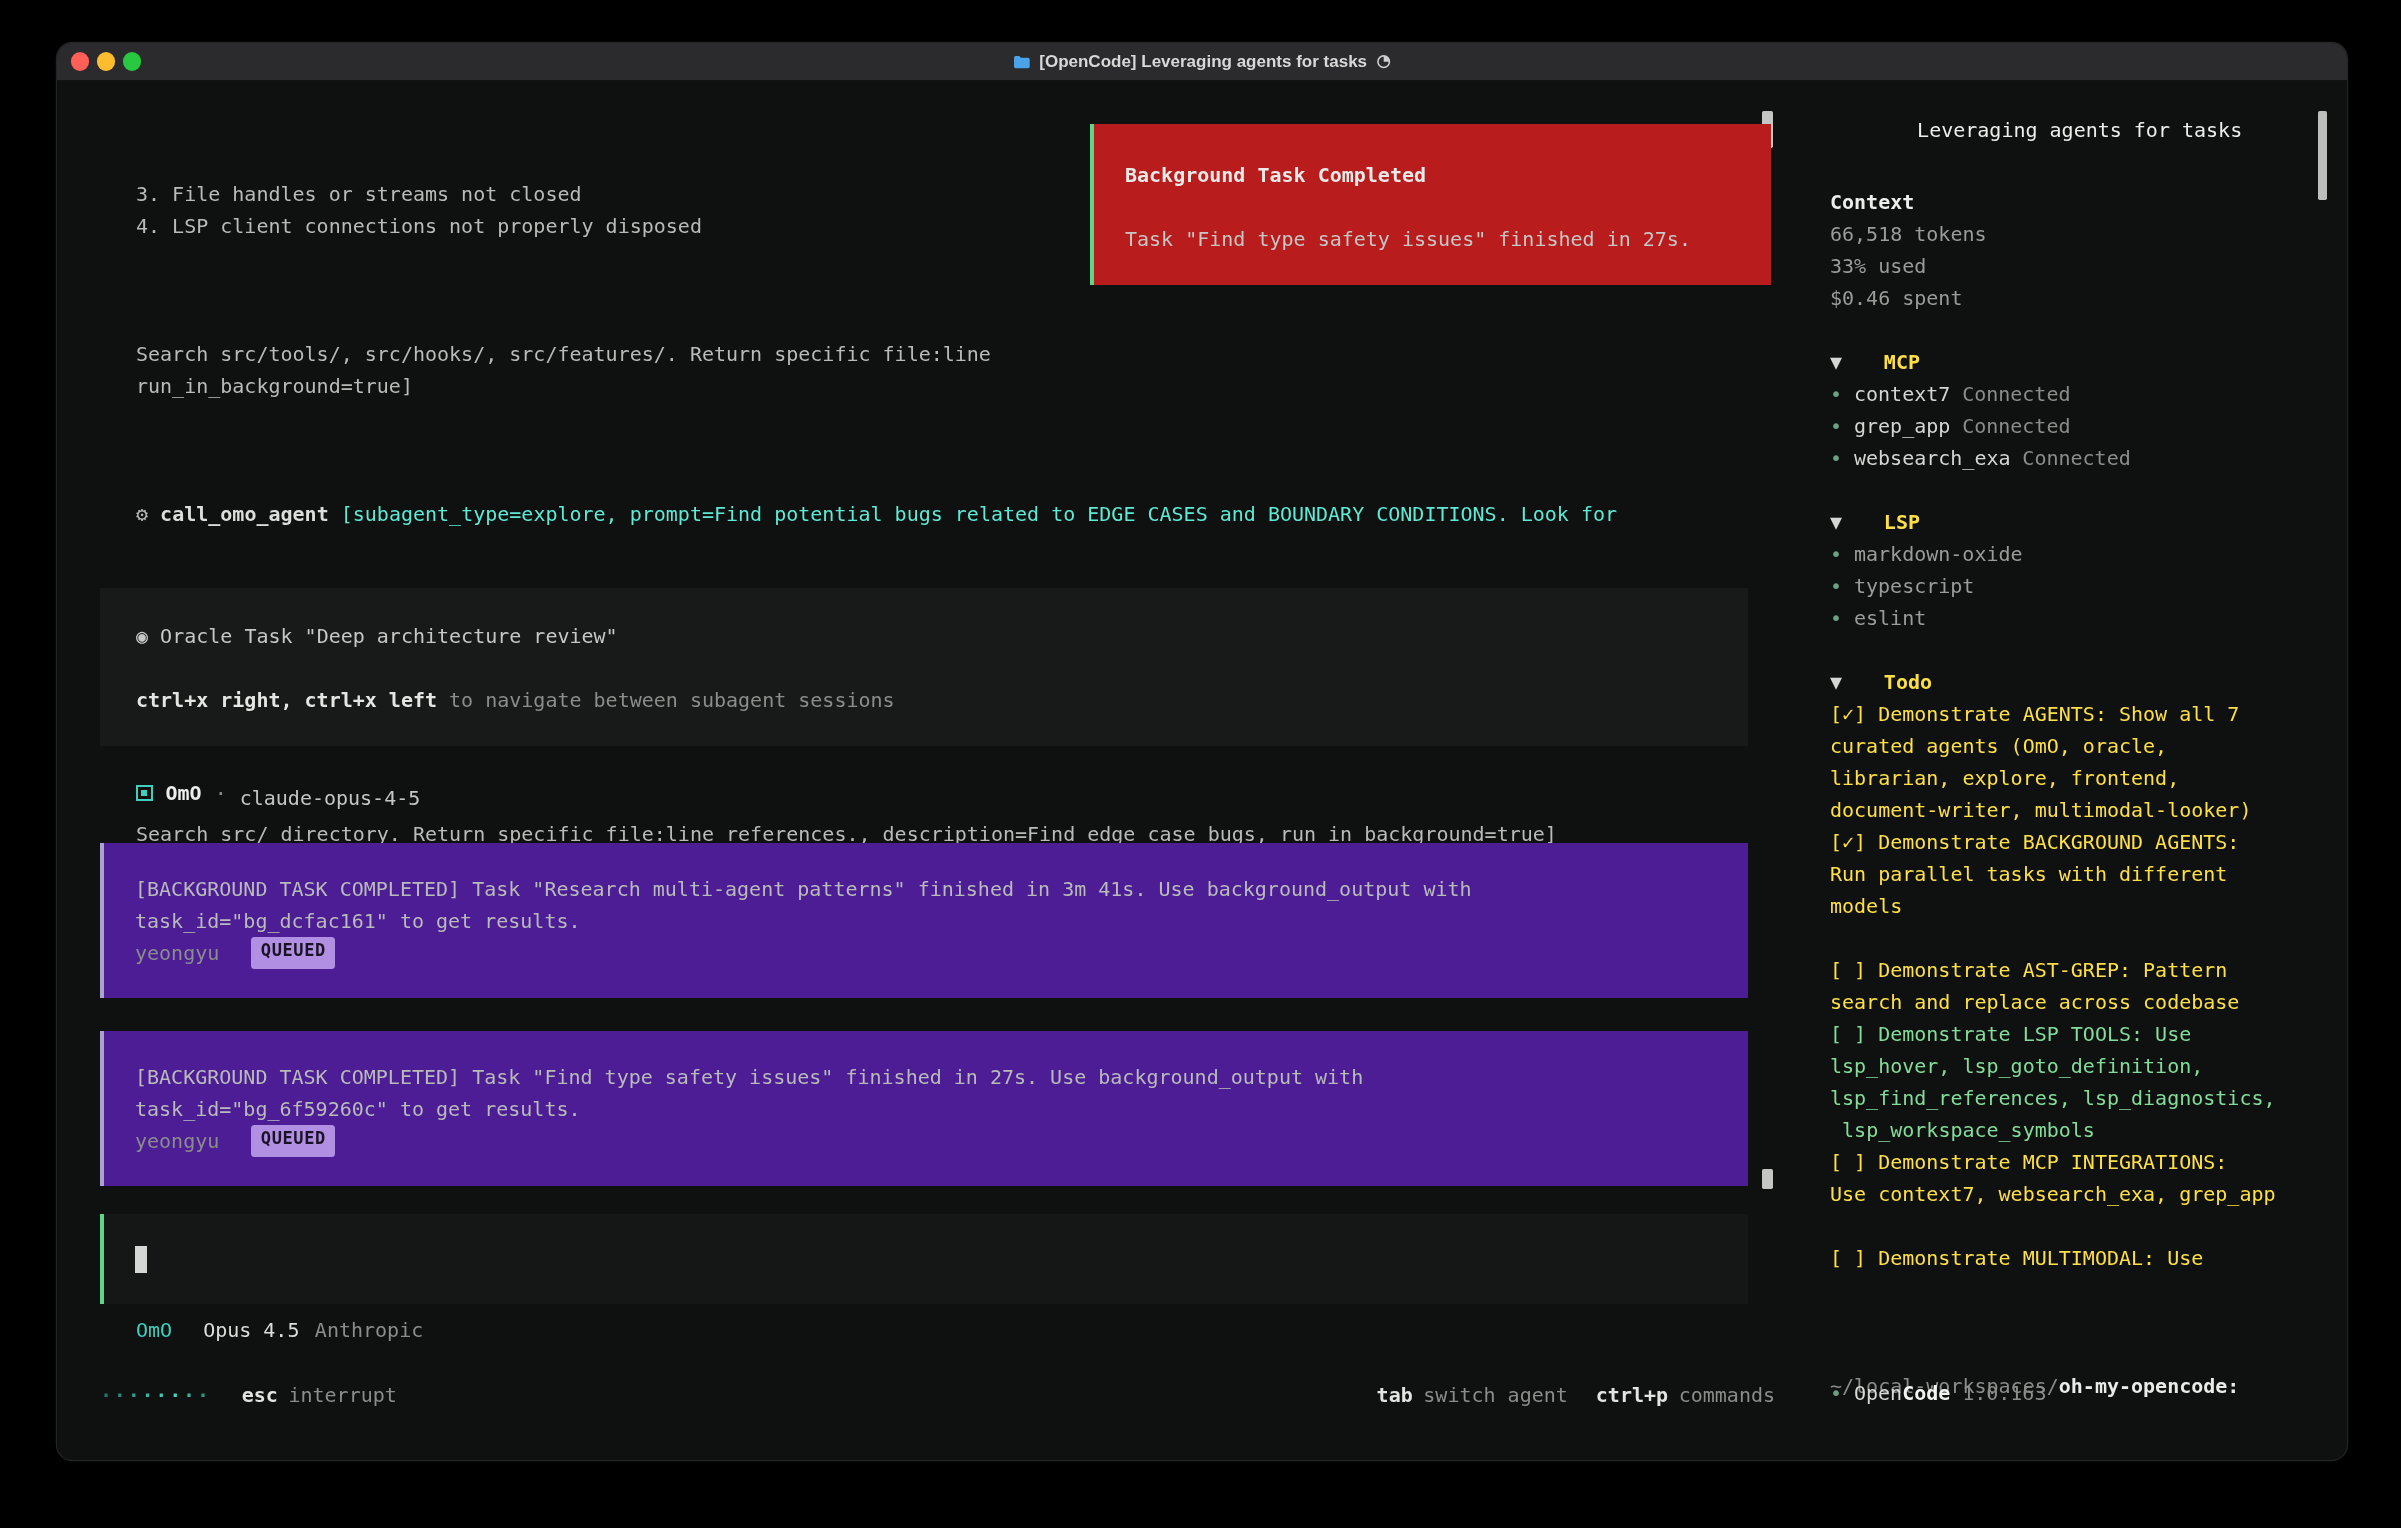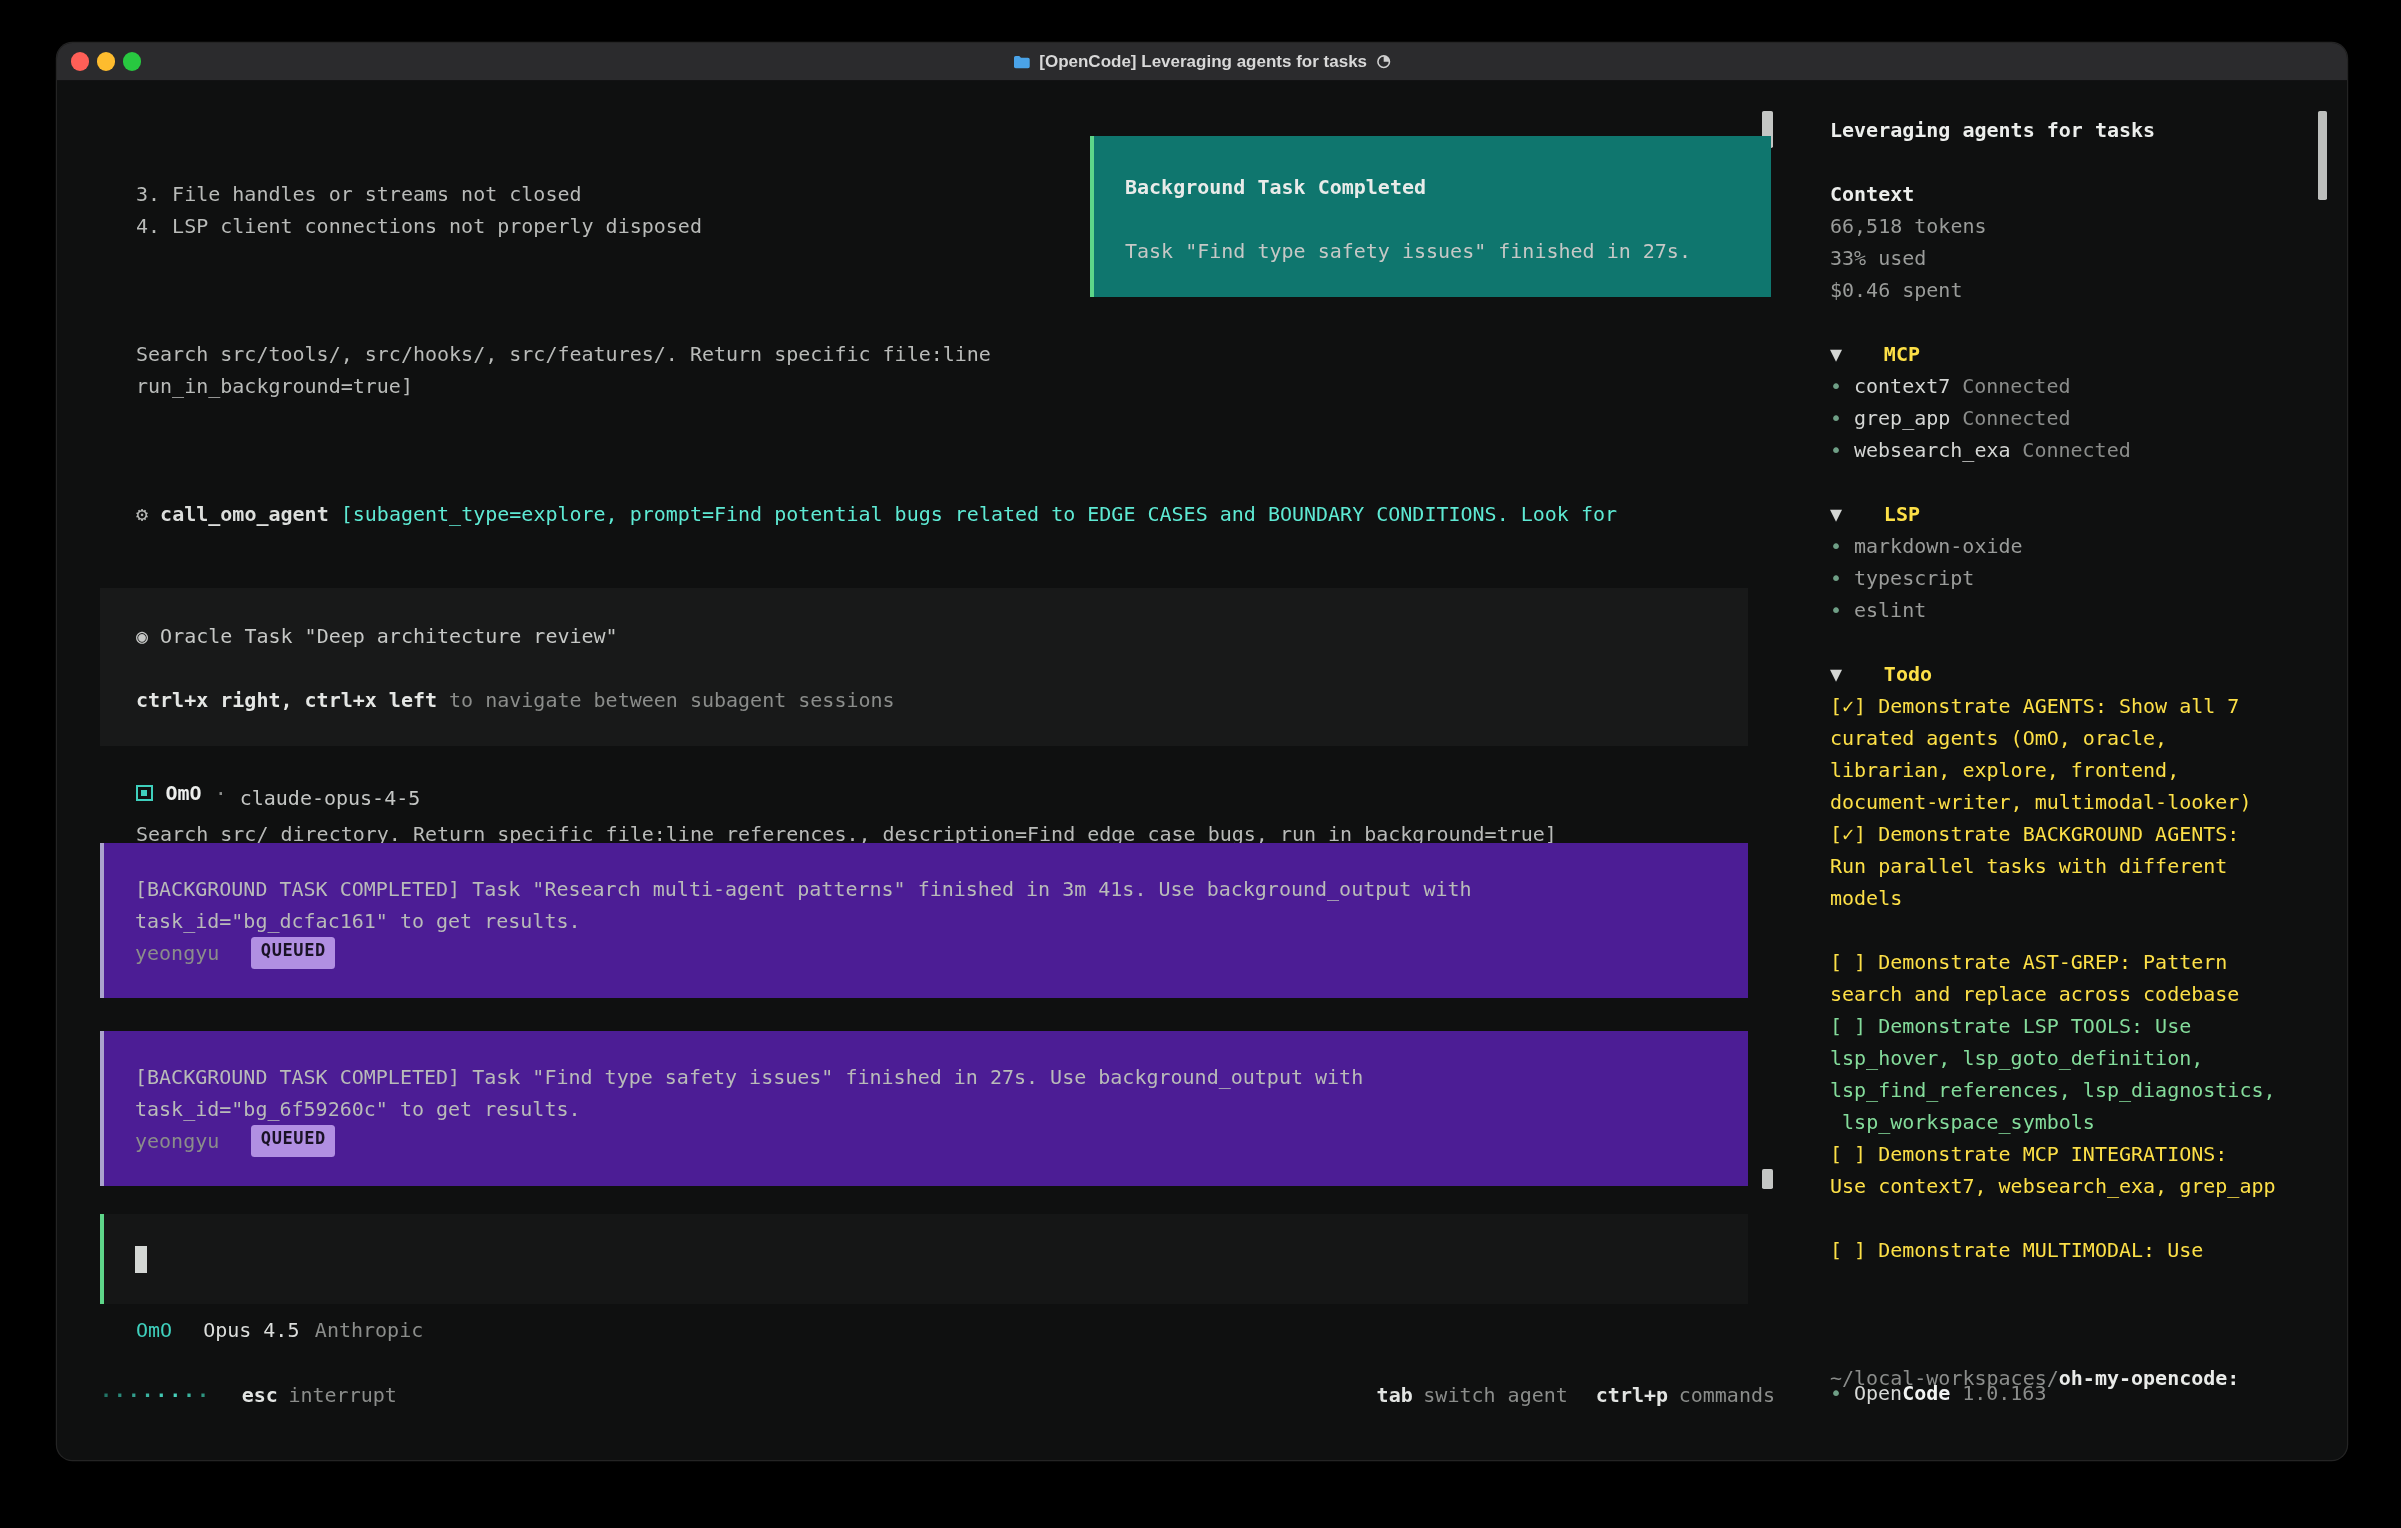--- a/index.html
+++ b/index.html
@@ -26,22 +26,22 @@
 
   
   .scrollback{position:absolute;top:34px;left:79px;white-space:pre;}
   .tgroup,.tline{white-space:pre;}
   .gap{margin-top:32px;}
   .gear-glyph::before{content:"⚙ ";color:#b9bbb9;}
   .tool-name{color:#dcdedc;font-weight:600;}
   .tool-args{color:#5eead4;}
 
   
-  .notification{position:absolute;top:56px;left:1033px;width:681px;height:161px;
-    box-sizing:border-box;background:#0f766e;border-left:4.1px solid var(--success-green,#5ed689);
+  .notification{position:absolute;top:44px;left:1033px;width:681px;height:161px;
+    box-sizing:border-box;background:#b91c1c;border-left:4.1px solid var(--success-green,#5ed689);
     padding:35px 23.6px 0 31px;z-index:5;}
   .notif-title{font-weight:bold;color:#e9ebe9;}
   .notif-body{margin-top:32px;color:#c6c8c6;}
 
   
   .oracle-panel{position:absolute;top:508px;left:43px;width:1648px;height:158px;
     box-sizing:border-box;background:#181919;padding:32px 23.6px 0 36px;color:#c6c8c6;}
   .fisheye::before{content:"◉ ";}
   .oracle-hint{margin-top:32px;}
   .hint-keys{color:#e4e6e4;font-weight:600;}
@@ -90,21 +90,21 @@
   .sb-right{margin-left:auto;display:flex;align-items:center;}
   .k2{margin-left:28px;}
 
   
   .thumb{position:absolute;left:1705px;width:10.6px;background:#c4c6c4;border-radius:1.8px;}
   .t1{top:31px;height:37px;}
   .t2{top:1089px;height:19.5px;}
   .sb-thumb{position:absolute;right:20px;top:31px;width:9.5px;height:89px;background:#bcbebc;border-radius:1.8px;}
 
   
-  .sb-title{color:#eceeec;font-weight:bold;margin-bottom:32px;}
+  .sb-title{color:#eceeec;font-weight:normal;margin-bottom:40px;text-align:center;}
   .sb-heading{color:#eceeec;font-weight:bold;}
   .sb-dim{color:#9a9c9a;}
   .sb-section-header{margin-top:32px;}
   .tri{color:#d4d6d4;margin-right:11.8px;}
   .tri::before{content:"▼";}
   .sb-heading-inline{color:#fde047;font-weight:bold;padding-left:30px;}
   .bullet{display:inline-block;width:24px;color:#6f9f86;}
   .bullet::before{content:"•";}
   .item-name{color:#d4d6d4;}
   .item-status{color:#8b8d8b;margin-left:11.8px;}

